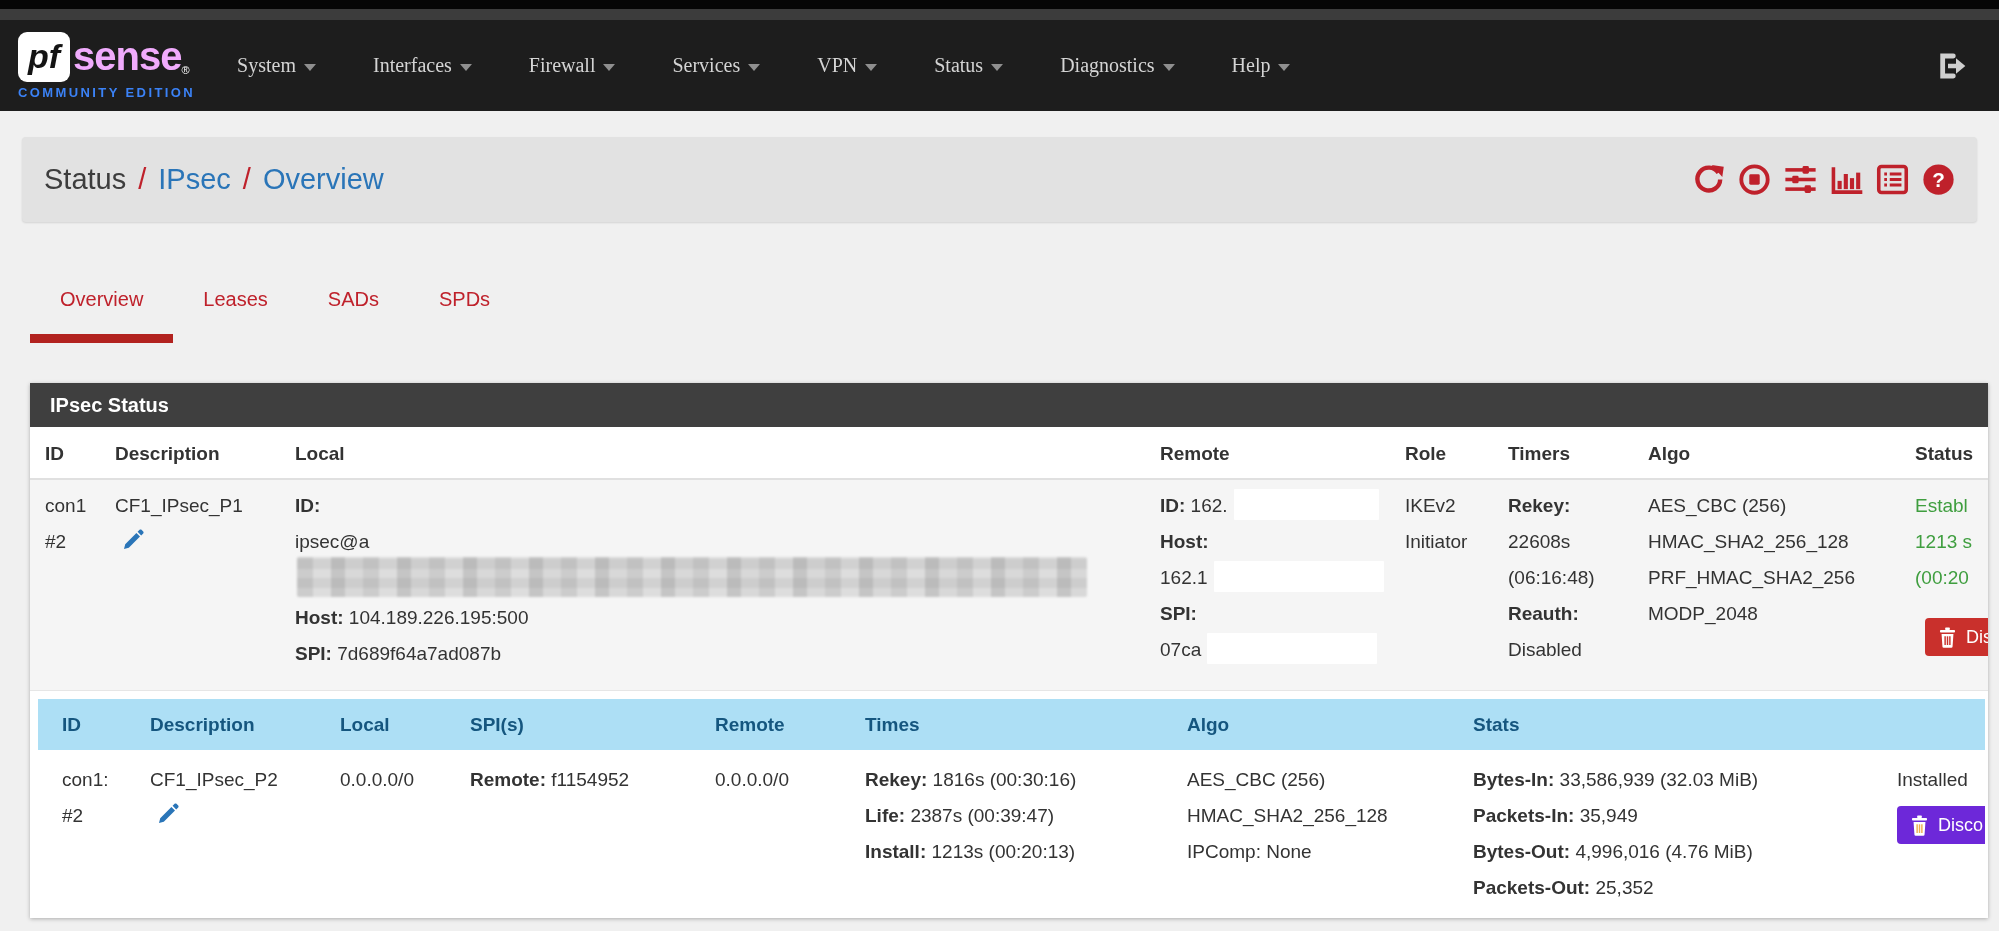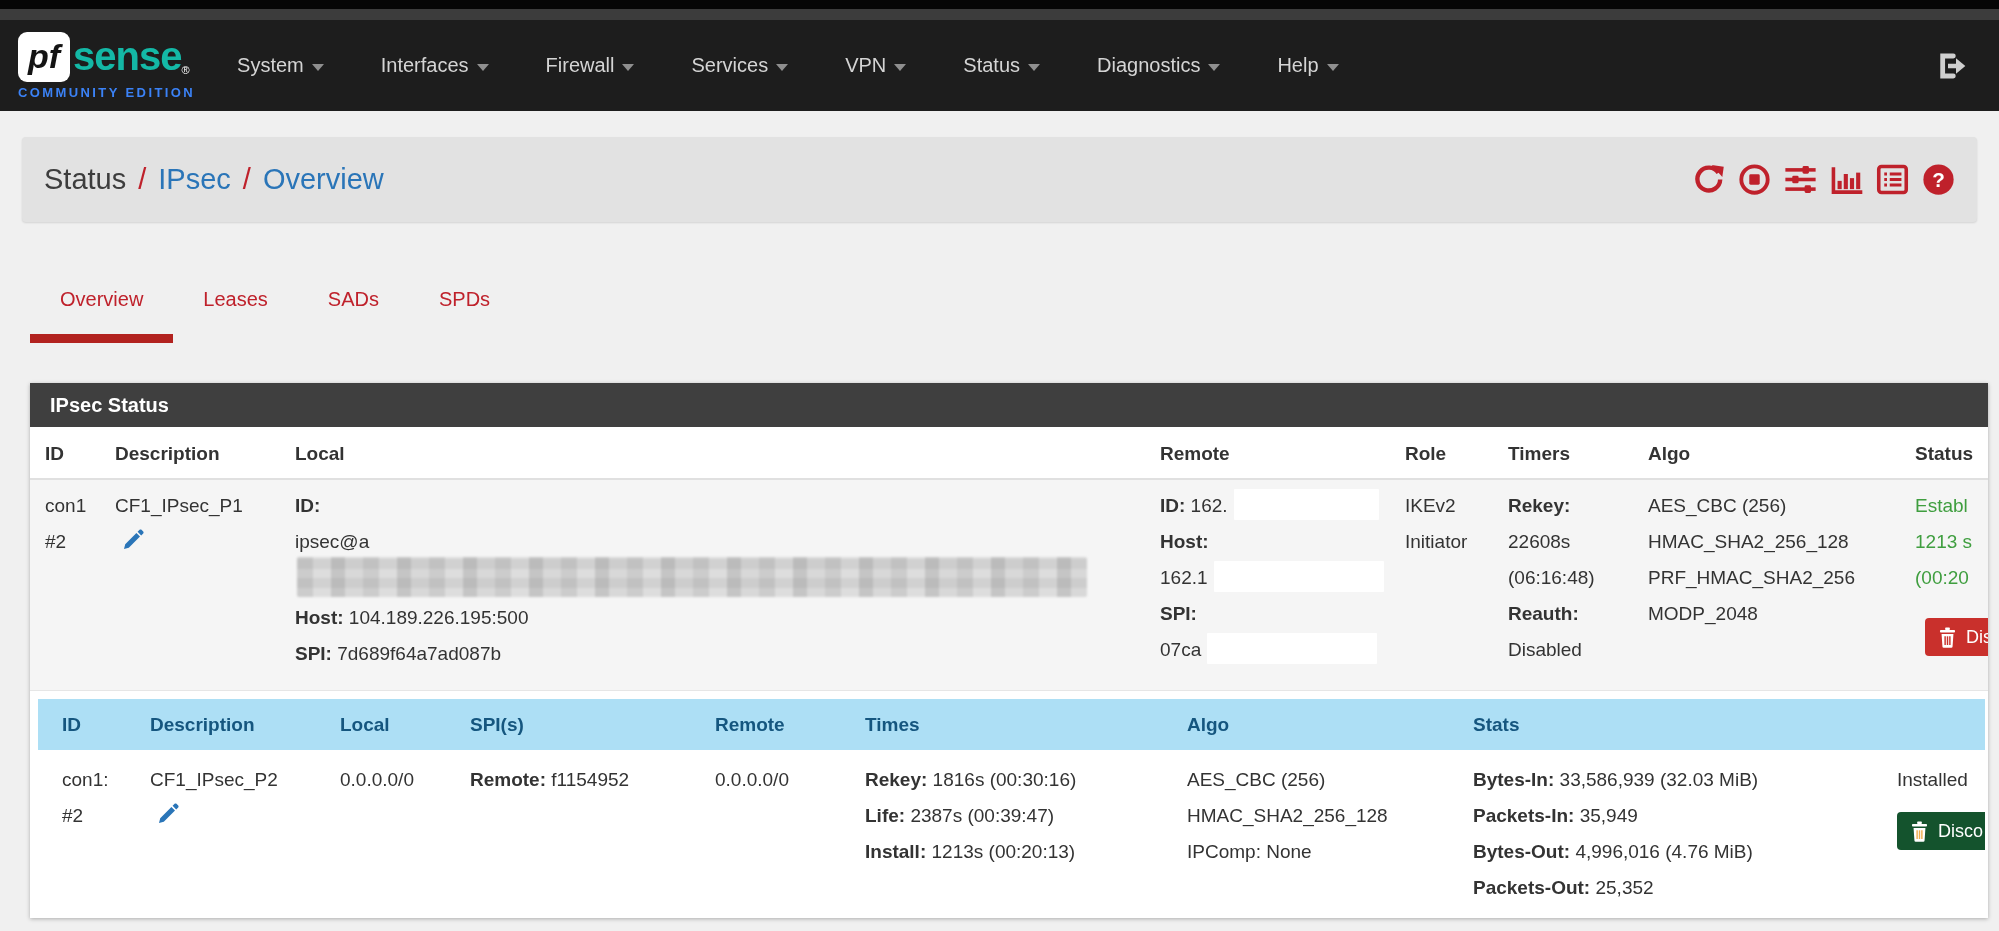--- a/index.html
+++ b/index.html
@@ -7,25 +7,25 @@
   body { font-family:"Liberation Sans", sans-serif; background:#f0f0f0; position:relative; color:#333; }
 
   
   .strip-black { position:absolute; top:0; left:0; width:100%; height:9px; background:#060606; }
   .strip-gray  { position:absolute; top:9px; left:0; width:100%; height:11px; background:#3c3c3c; }
   .navbar { position:absolute; top:20px; left:0; width:100%; height:91px; background:#1d1d1d; display:flex; align-items:center; }
   .brand { margin-left:18px; display:flex; flex-direction:column; }
   .brand-top { display:flex; align-items:center; }
   .logo-box { width:52px; height:50px; background:#fff; border-radius:9px; display:flex; align-items:center; justify-content:center;
               font-style:italic; font-weight:bold; font-size:34px; color:#141414; }
-  .brand-sense { color:#14b8a6; font-weight:bold; font-size:40px; letter-spacing:-1px; margin-left:3px; }
+  .brand-sense { color:#f0abfc; font-weight:bold; font-size:40px; letter-spacing:-1px; margin-left:3px; }
   .brand-reg { color:#fff; font-size:11px; align-self:flex-end; margin-bottom:6px; }
   .brand-sub { color:#3b82f6; font-size:13px; font-weight:bold; letter-spacing:2.4px; margin-top:3px; }
   .nav-items { display:flex; gap:57px; margin-left:42px; }
-  .nav-item { color:#d4d4d4; font-size:20px; cursor:pointer; display:flex; align-items:center; gap:8px; }
+  .nav-item { color:#d4d4d4; font-size:20px; cursor:pointer; display:flex; align-items:center; gap:8px;font-family:Liberation Serif, serif; }
   .caret { width:0; height:0; border-left:6px solid transparent; border-right:6px solid transparent; border-top:7px solid #8f8f8f; margin-top:3px; }
   .logout { position:absolute; right:33px; top:30px; width:32px; height:32px; cursor:pointer; }
 
   
   .crumbbar { position:absolute; top:137px; left:22px; width:1955px; height:85px; background:#e2e2e2; border-radius:4px;
               display:flex; align-items:center; padding:0 22px; box-shadow:0 1px 2px rgba(0,0,0,0.12);justify-content:space-between; }
   .crumb { font-size:29px; color:#3d3d3d; }
   .crumb a { color:#2a75b8; text-decoration:none; cursor:pointer; }
   .crumb-sep { color:#bf212b; margin:0 12px; }
   .crumb-icons { margin-left:auto; display:flex; gap:13px; align-items:center; }
@@ -54,21 +54,21 @@
               background:repeating-linear-gradient(90deg,#cccccc 0 16px,#dddddd 16px 34px,#c5c5c5 34px 48px,#d8d8d8 48px 66px),
                          repeating-linear-gradient(0deg,rgba(255,255,255,.25) 0 9px,rgba(0,0,0,.05) 9px 19px);
               background-blend-mode:multiply; }
   .redact { display:inline-block; vertical-align:middle; height:31px; background:#fff; border-radius:1px; transform:translateY(-2px); margin-left:6px; }
   .rw145 { width:145px; } .rw165 { width:170px; }
 
   .status-green { color:#3f9e3f; }
   .btn { display:inline-flex; align-items:center; gap:9px; height:38px; padding:0 13px; border-radius:4px; border:none;
          color:#fff; font-size:18px; font-family:inherit; cursor:pointer; line-height:normal; white-space:nowrap; }
   .btn-danger { background:#c9302c; margin-top:22px; margin-left:10px; }
-  .btn-warning { background:#14532d; margin-top:14px; }
+  .btn-warning { background:#6d28d9; margin-top:8px; }
   .ticon { width:19px; height:21px; }
 
   
   .child-wrap { margin-left:8px; margin-top:8px; width:1947px; overflow:hidden; background:#fff; }
   .cgrid { display:grid; grid-template-columns:100px 190px 130px 245px 150px 322px 286px 410px 250px; width:2150px; }
   .cgrid > div { padding-left:12px; }
   .chead { background:#addff5; color:#15567f; font-weight:bold; font-size:19px; padding:15px 0 14px; }
   .chead > div:first-child, .crow > div:first-child { padding-left:24px; }
   .crow { font-size:19px; line-height:36px; padding-top:12px; background:#fff; }
   .crow .laststat { padding-left:26px; }

